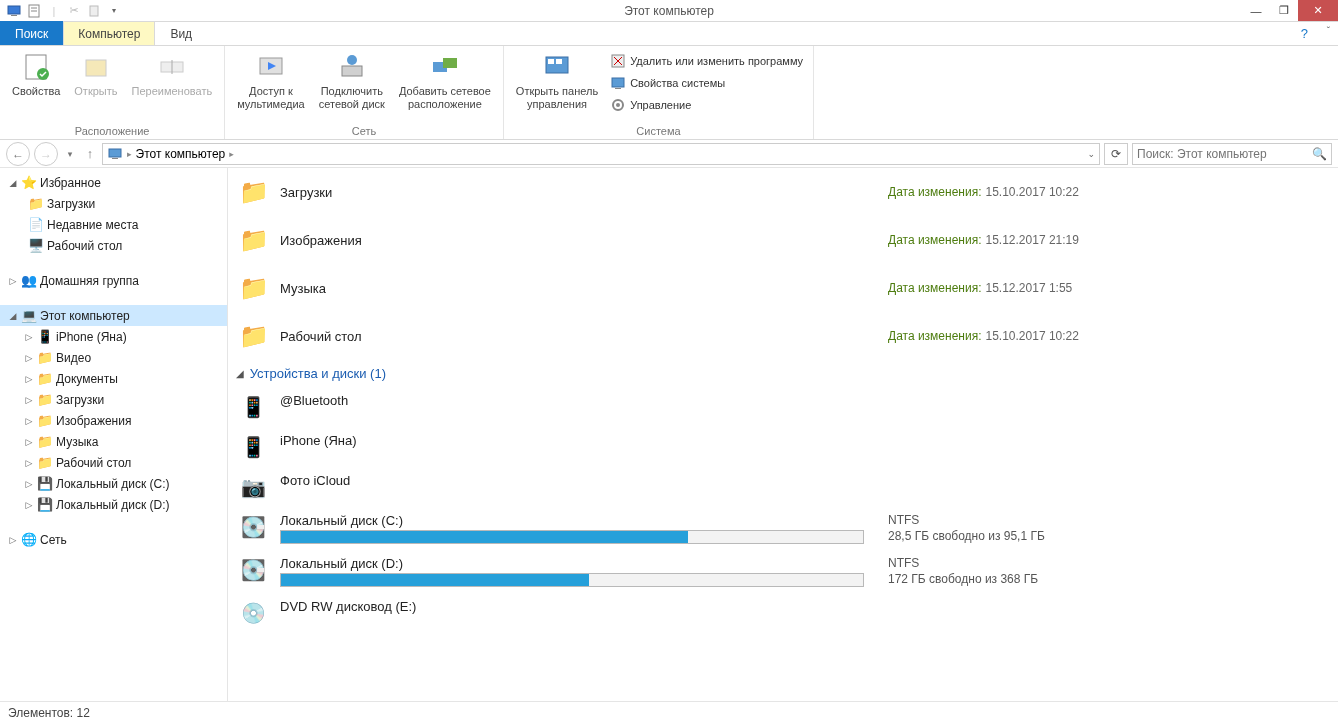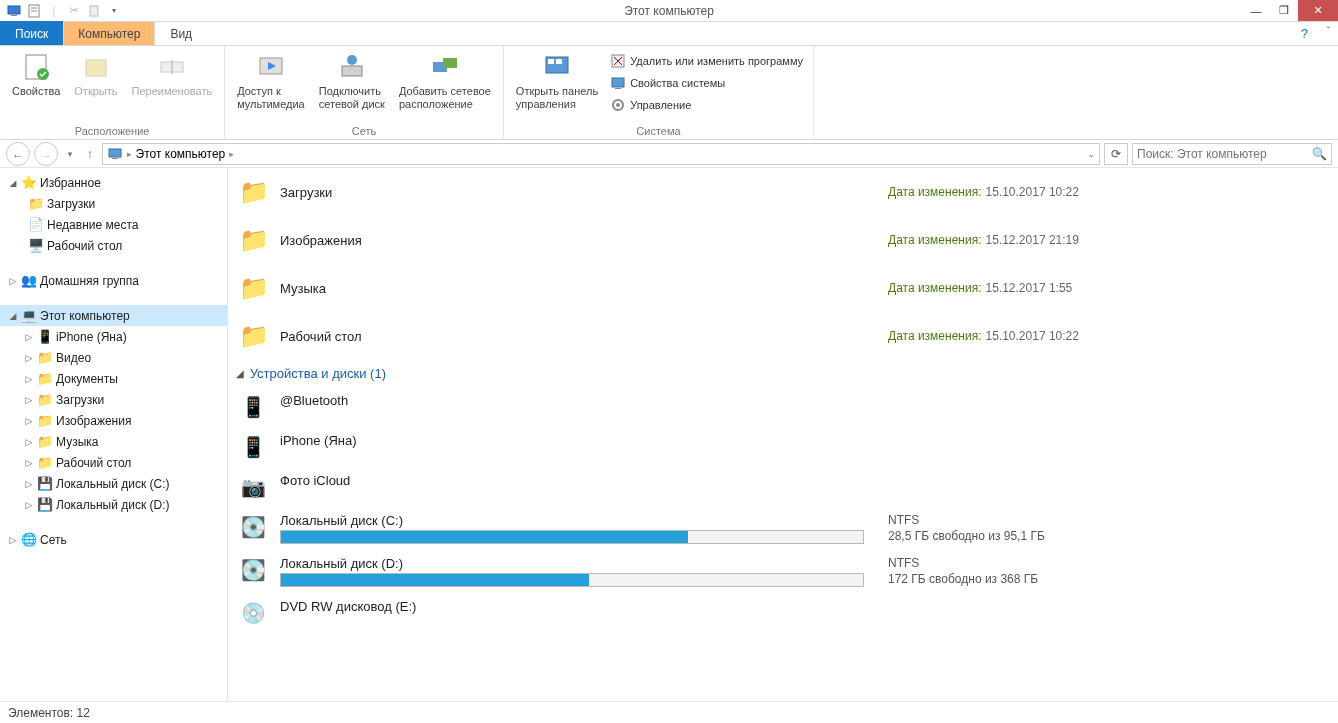--- a/index.html
+++ b/index.html
@@ -11,30 +11,30 @@
 .titlebar .qat span { width: 16px; height: 16px; display: inline-flex; align-items: center; justify-content: center; font-size: 11px; color: #666; cursor: default; }
 .titlebar .title { position: absolute; left: 50%; transform: translateX(-50%); color: #555; font-size: 12px; }
 .titlebar .winbtns { margin-left: auto; display: flex; height: 100%; }
 .titlebar .winbtn { width: 28px; display: flex; align-items: center; justify-content: center; font-size: 11px; color: #333; }
 .titlebar .winbtn.close { background: #c75050; color: #fff; width: 40px; }
 
 
 .tabs { height: 24px; display: flex; align-items: end; background: #fff; border-bottom: 1px solid #d9d9d9; position: relative; }
 .tab { padding: 4px 14px; font-size: 12px; color: #444; cursor: default; border: 1px solid transparent; border-bottom: none; height: 24px; display: flex; align-items: center; }
 .tab.active { background: #1979ca; color: #fff; }
-.tab.selected { background: #fdba74; border-color: #d9d9d9; }
+.tab.selected { background: #fef9c3; border-color: #d9d9d9; }
 .tabs .help { position: absolute; right: 30px; top: 4px; color: #1979ca; font-size: 13px; }
 .tabs .collapse { position: absolute; right: 8px; top: 4px; color: #555; font-size: 10px; }
 
 
 .ribbon { height: 94px; background: #fff; border-bottom: 1px solid #d9d9d9; display: flex; }
 .rgroup { border-right: 1px solid #e5e5e5; padding: 3px 6px 2px 6px; display: flex; flex-direction: column; justify-content: space-between; }
 .rgroup .controls { display: flex; align-items: flex-start; gap: 2px; }
 .rgroup .glabel { text-align: center; color: #777; font-size: 11px; padding-top: 2px; }
-.rbtn { display: flex; flex-direction: column; align-items: center; justify-content: flex-start; padding: 2px 6px; min-width: 48px; cursor: default; }
+.rbtn { display: flex; flex-direction: column; align-items: center; justify-content: flex-start; padding: 2px 6px; min-width: 48px; cursor: default; text-align: center; }
 .rbtn .icon { width: 32px; height: 32px; display: flex; align-items: center; justify-content: center; margin-bottom: 2px; }
 .rbtn .label { font-size: 11px; color: #444; line-height: 13px; }
 .rbtn.disabled .label { color: #aaa; }
 .rsmall { display: flex; align-items: center; gap: 4px; padding: 2px 4px; font-size: 11px; color: #333; cursor: default; }
 .rsmallcol { display: flex; flex-direction: column; gap: 2px; padding-top: 2px; }
 
 
 .addrbar { height: 28px; background: #fff; border-bottom: 1px solid #e5e5e5; display: flex; align-items: center; padding: 2px 6px; gap: 4px; }
 .navbtn { width: 24px; height: 24px; border: 1px solid #ccc; border-radius: 50%; display: flex; align-items: center; justify-content: center; color: #777; font-size: 12px; cursor: default; }
 .navbtn.small { border: none; width: 16px; font-size: 9px; }

